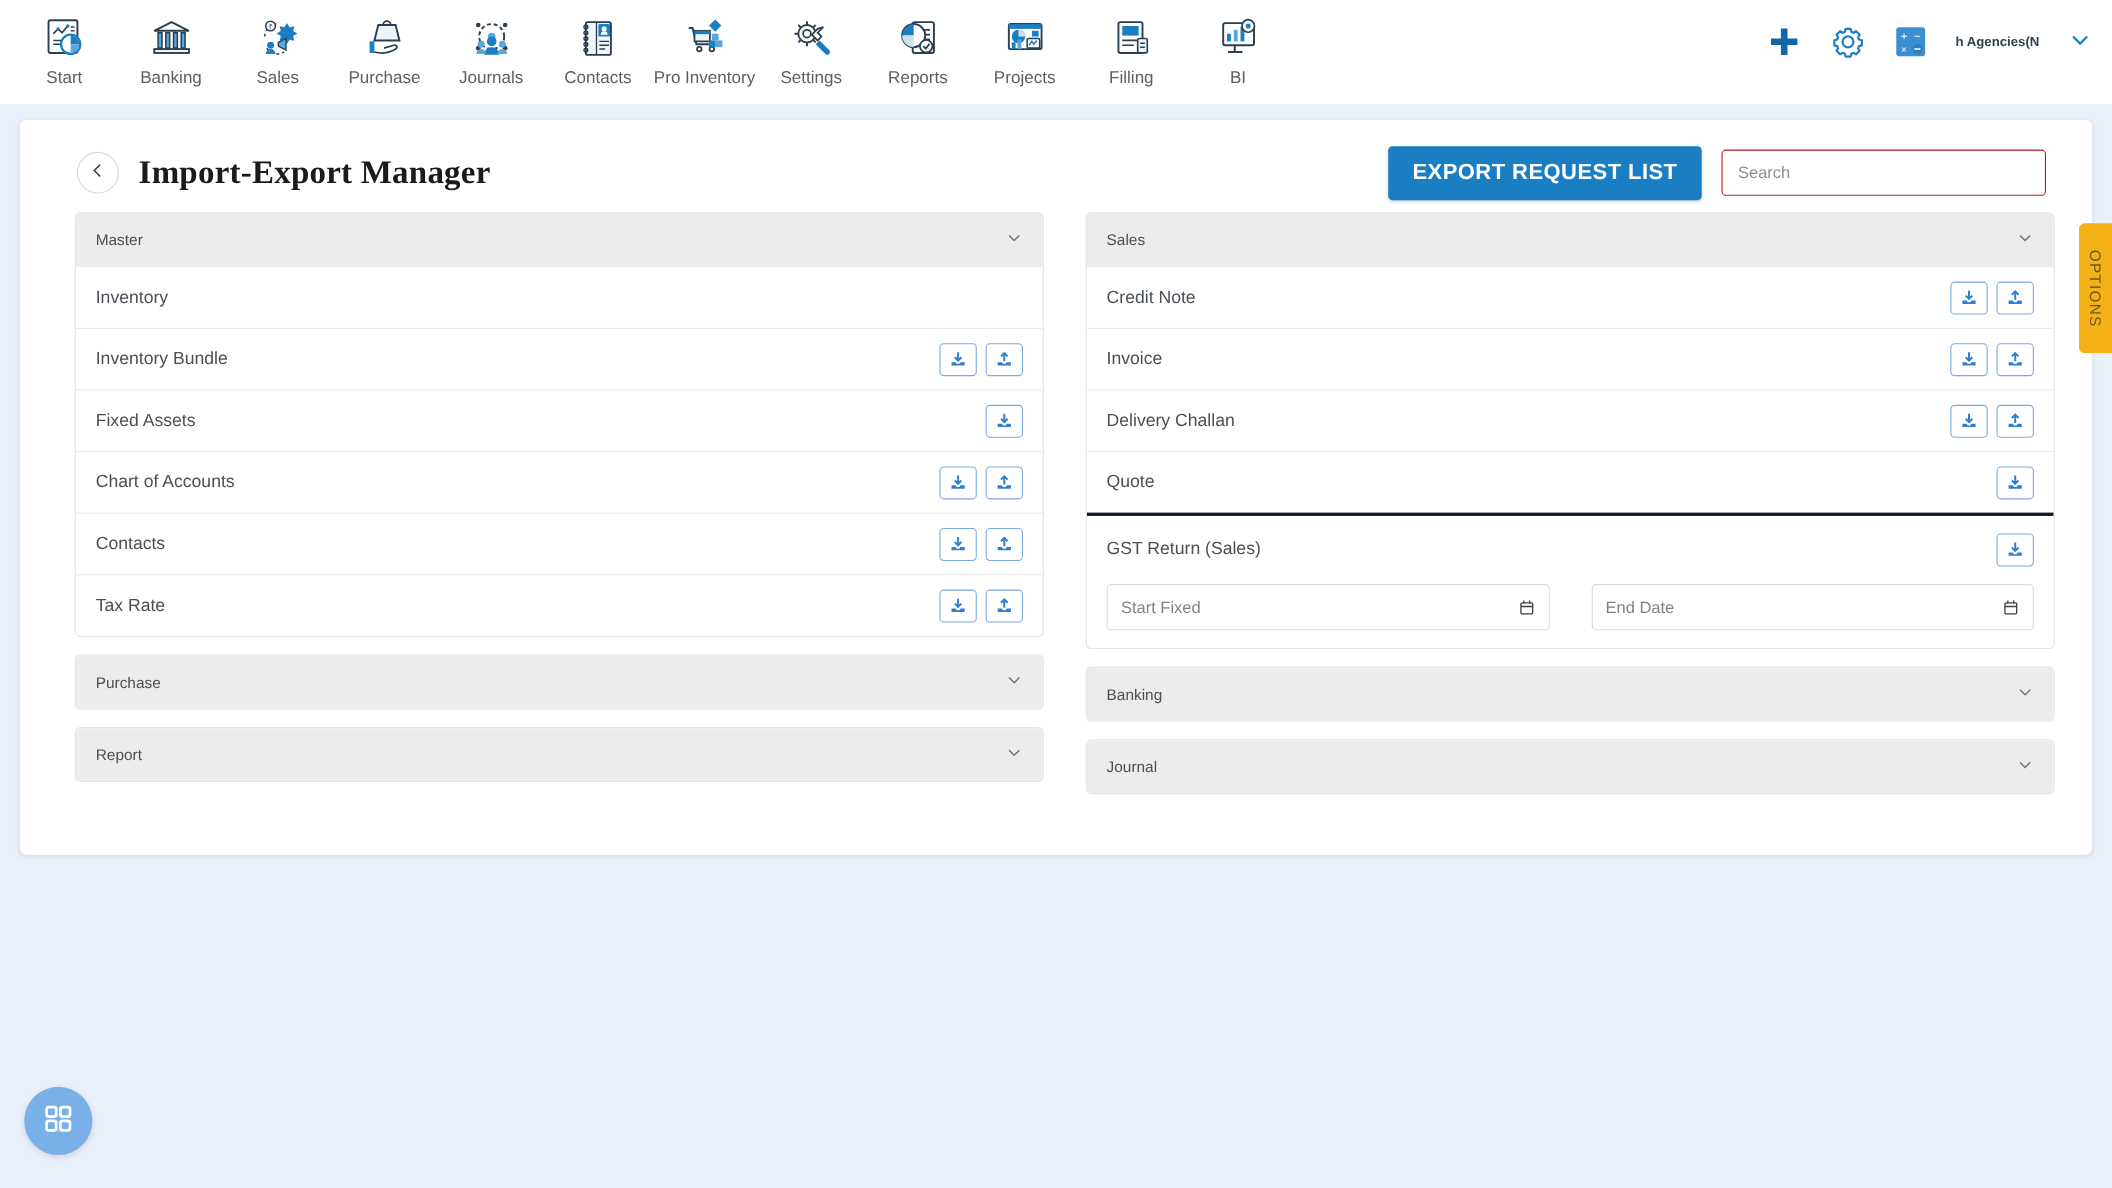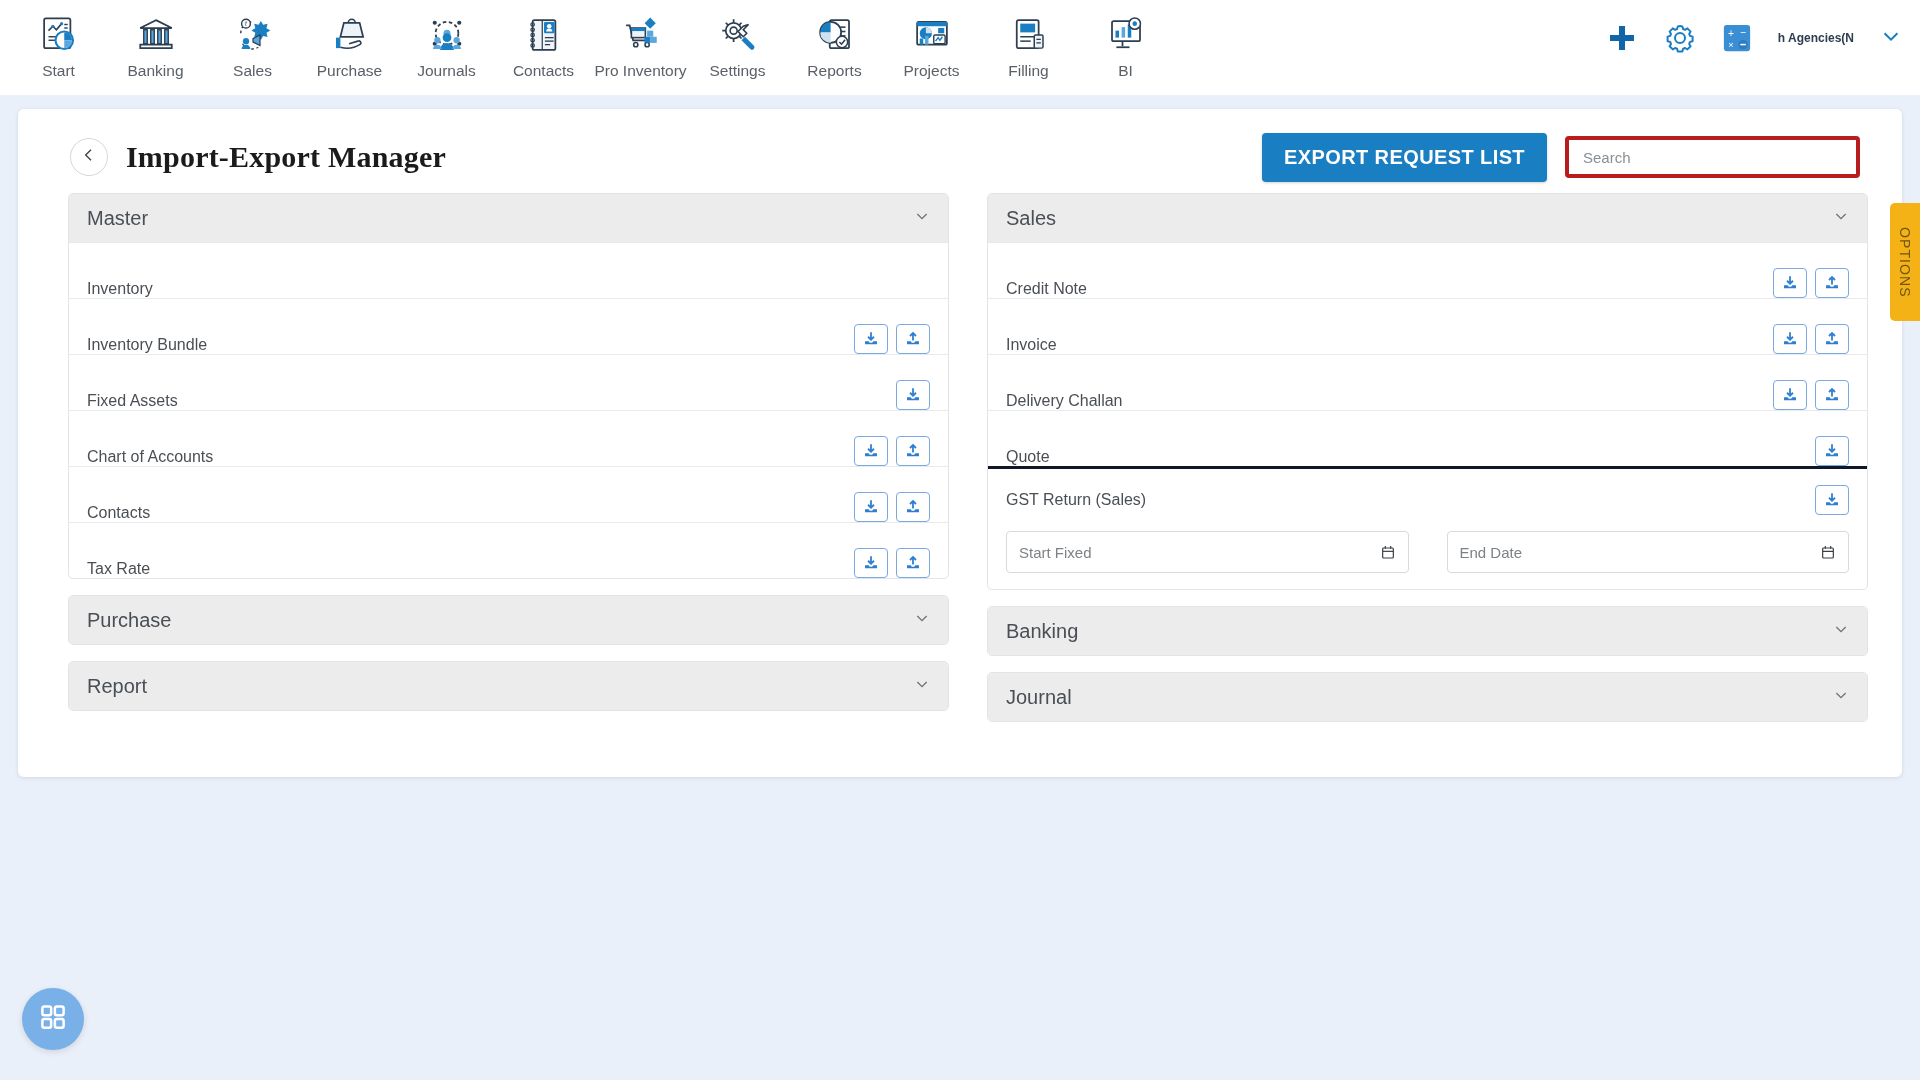--- a/index.html
+++ b/index.html
@@ -77,21 +77,21 @@
     padding-right: 22px;
   }
   .btn-export {
     background: #1a7ec2; color: #fff; border: none; border-radius: 4px;
     font-size: 20px; font-weight: bold; letter-spacing: .4px;
     padding: 13px 22px; cursor: pointer;
     font-family: "Liberation Sans", sans-serif;
     box-shadow: 0 1px 3px rgba(0,0,0,.18);
   }
   .search-input {
-    width: 295px; height: 42px; border: 4px solid #b91c1c; border-radius: 4px;
+    width: 295px; height: 42px; border: 1px solid #b91c1c; border-radius: 4px;
     padding: 0 14px; font-size: 15px; color: #333;
     font-family: "Liberation Sans", sans-serif; background: #fff;
   }
   .search-input::placeholder { color: #8a8f94; }
 
   
   .options-tab {
     position: absolute; right: 0px; top: 108px;
     width: 30px; height: 118px;
     background: #f5b216; border-radius: 5px 0 0 5px;
@@ -114,28 +114,28 @@
     background: #fff;
     overflow: hidden;
   }
   .panel-head {
     background: #ececec;
     height: 48px;
     display: flex; align-items: center;
     padding: 0 18px;
     cursor: pointer;
   }
-  .panel-head .ptitle { font-size: 20px; color: #4a4f55; }
+  .panel-head .ptitle { font-size: 14px; color: #4a4f55; }
   .panel-head .chev { margin-left: auto; color: #6d737a; }
 
   .panel.collapsed { border: 1px solid #e2e4e7; }
   .panel.collapsed .panel-head { background: #ececec; border-radius: 4px; }
 
   .row {
-    display: flex; align-items: flex-end;
+    display: flex; align-items: center;
     min-height: 56px;
     padding: 0 18px;
     border-top: 1px solid #e8eaec;
   }
   .row:first-of-type { border-top: 1px solid #e2e4e7; }
   .row-label { font-size: 16px; color: #4a4f55; }
   .row-actions { margin-left: auto; display: flex; gap: 8px; }
 
   .iconbtn {
     width: 34px; height: 30px;

